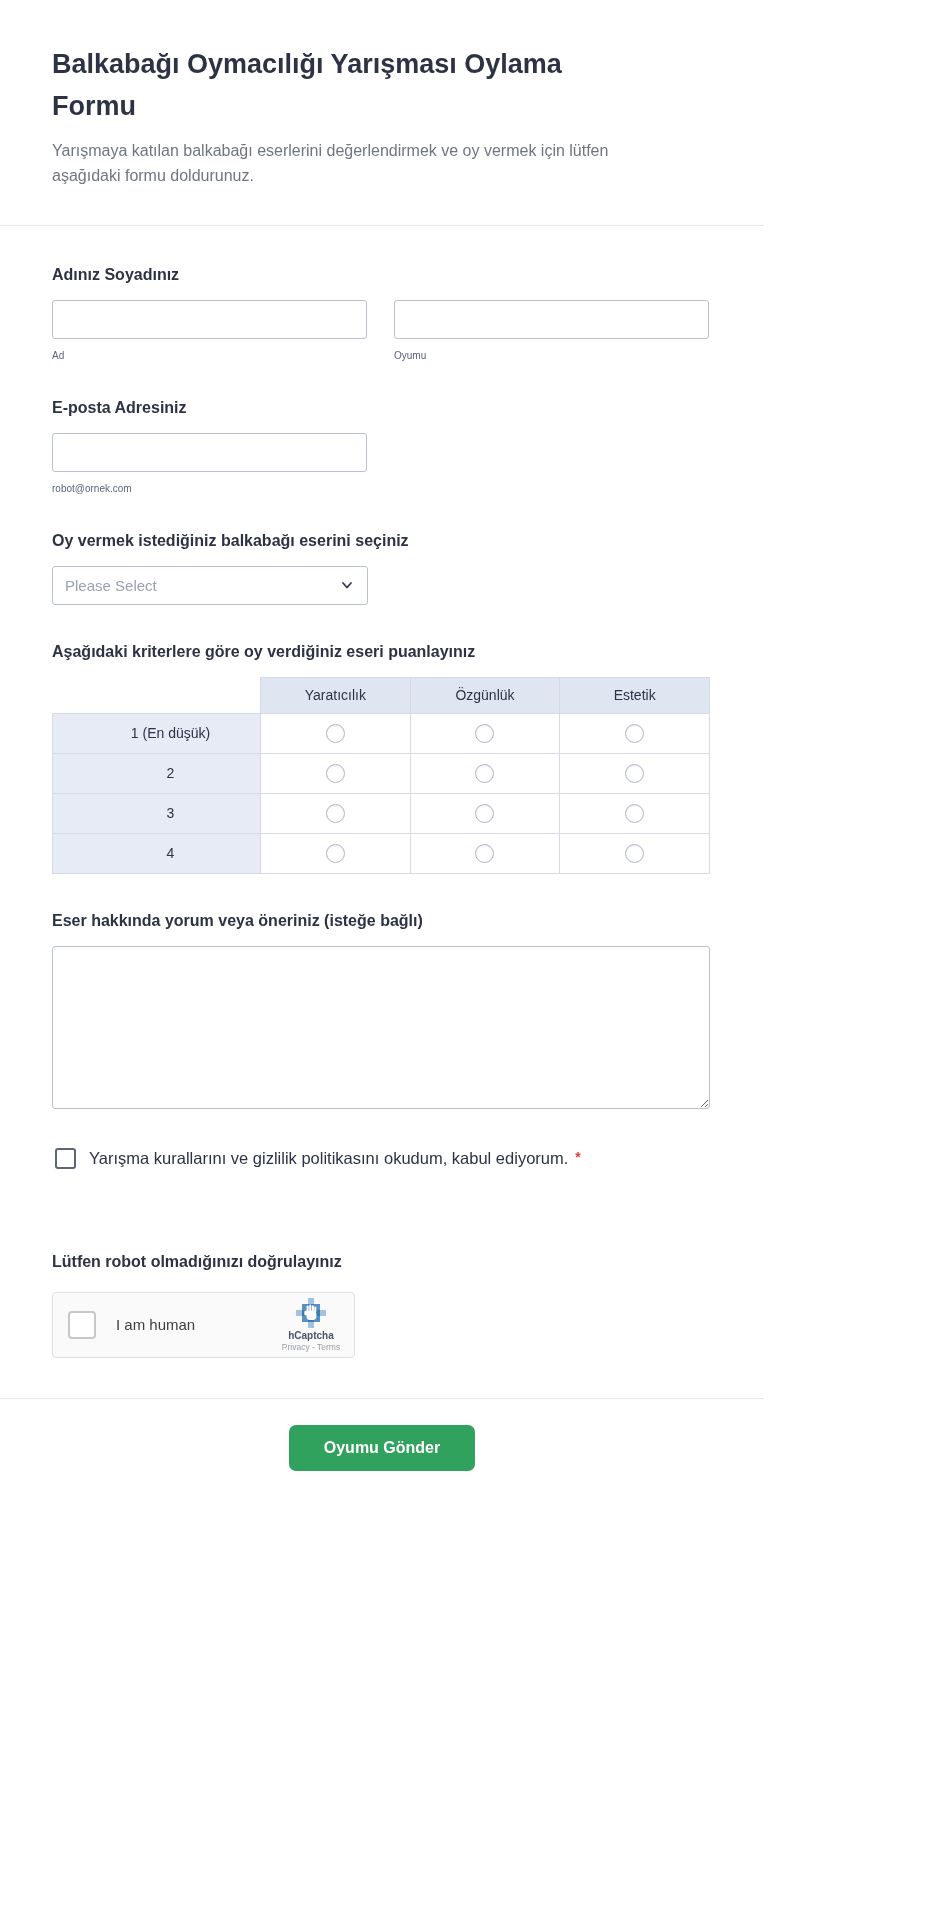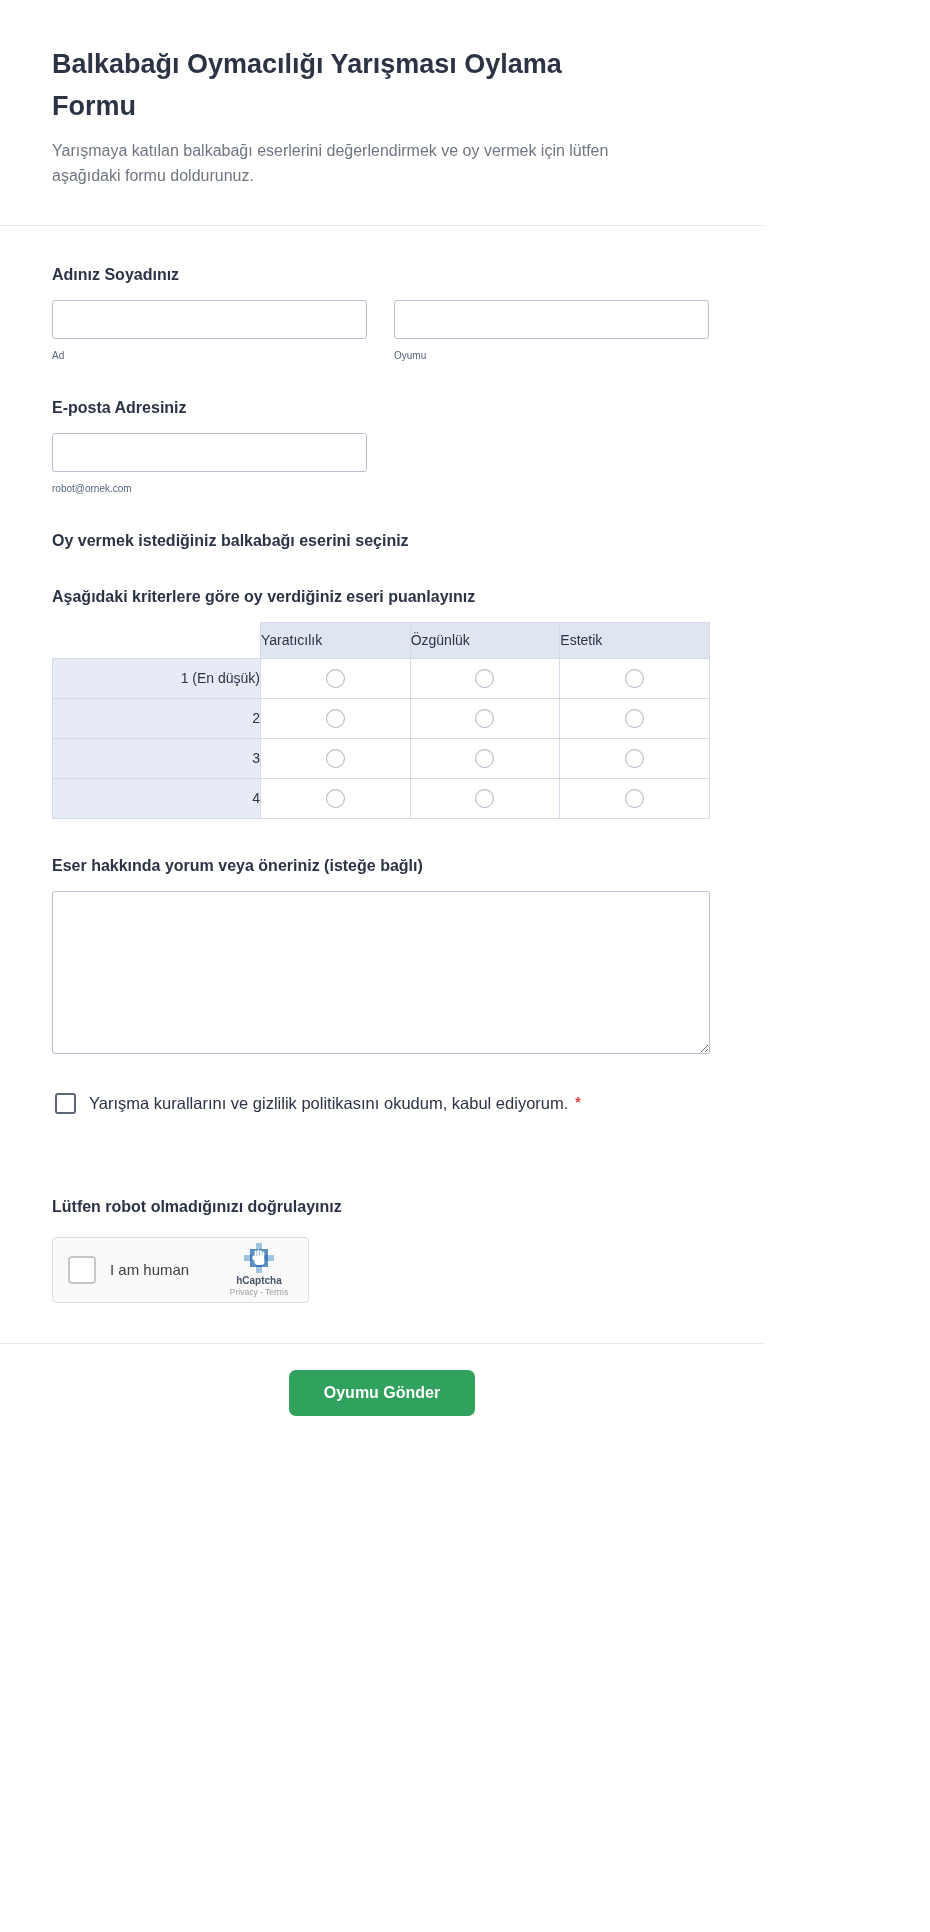--- a/index.html
+++ b/index.html
@@ -40,24 +40,24 @@
   .select {
     width: 316px; height: 39px; border: 1px solid #b8c0d2; border-radius: 3px;
     display: flex; align-items: center; justify-content: space-between;
     padding: 0 12px; background: #fff; cursor: pointer;
   }
   .select .placeholder { font-size: 15px; color: #98a1b3; }
   .chevron { display: inline-flex; }
 
   .matrix-table { border-collapse: collapse; table-layout: fixed; width: 658px; font-size: 14px; }
   .matrix-table th, .matrix-table td { border: 1px solid #d5dae6; }
-  .matrix-table thead th { background: #e0e5f2; font-weight: 400; text-align: left; height: 36px; color: #2c3345; }
+  .matrix-table thead th { background: #e0e5f2; font-weight: 400; text-align: center; height: 36px; color: #2c3345; }
   .matrix-table thead th.corner { background: #fff; border: 0; }
   .matrix-table tbody th.row-label {
-    background: #e7ebf6; font-weight: 400; text-align: right;
+    background: #e7ebf6; font-weight: 400; text-align: center;
     padding-left: 28px; height: 40px; color: #2c3345;
   }
   .matrix-table td.matrix-cell { background: #fff; text-align: center; height: 40px; }
   .radio {
     display: inline-block; width: 19px; height: 19px; border-radius: 50%;
     border: 1px solid #aeb5c5; background: #fff; vertical-align: middle;
     box-shadow: inset 0 1px 2px rgba(0,0,0,0.08); cursor: pointer;
   }
 
   .comment {
@@ -69,22 +69,22 @@
   .consent-row { display: flex; align-items: flex-start; gap: 13px; margin-top: 10px; padding-left: 3px; }
   .checkbox {
     width: 21px; height: 21px; border: 2px solid #5d6677; border-radius: 3px;
     background: #fff; flex: 0 0 auto; margin-top: 1px; cursor: pointer;
   }
   .consent-label { font-size: 16.5px; color: #2c3345; line-height: 1.45; }
   .required-mark { color: #e23d3d; margin-left: 7px; font-size: 14px; vertical-align: top; font-weight: 700; }
 
   .captcha-section { margin-top: 82px; }
   .captcha-box {
-    width: 257px; height: 66px; background: #fafafa; border: 1px solid #e0e0e0;
-    border-radius: 4px; display: flex; align-items: center; padding: 0 16px 0 15px; margin-top: 21px;
+    width: 303px; height: 66px; background: #fafafa; border: 1px solid #e0e0e0;
+    border-radius: 4px; display: flex; align-items: center; padding: 0 10px 0 15px; margin-top: 21px; gap: 6px;
   }
   .captcha-checkbox {
     width: 28px; height: 28px; background: #fff; border: 2px solid #c7c7c7;
     border-radius: 4px; cursor: pointer; flex: 0 0 auto;
   }
   .captcha-text { font-size: 15px; color: #3f3f3f; margin-left: 14px; flex: 1; }
   .captcha-brand { display: flex; flex-direction: column; align-items: center; width: 66px; }
   .captcha-logo { width: 30px; height: 30px; display: block; }
   .captcha-brand-name { font-size: 10px; font-weight: 700; color: #4a5568; margin-top: 2px; }
   .captcha-links { font-size: 8.5px; color: #9aa0a6; margin-top: 1px; cursor: pointer; }
@@ -126,20 +126,28 @@
       </section>
 
       <section class="field">
         <label class="field-label">E-posta Adresiniz</label>
         <input type="text" class="text-input" style="">
         <div class="sublabel">robot@ornek.com</div>
       </section>
 
       <section class="field">
         <label class="field-label">Oy vermek istediğiniz balkabağı eserini seçiniz</label>
+        <div class="select">
+          <span class="placeholder">Please Select</span>
+          <span class="chevron">
+            <svg width="16" height="16" viewBox="0 0 16 16">
+                <polyline points="4,6 8,10.5 12,6" fill="none" stroke="#2c3345" stroke-width="1.7" stroke-linecap="round" stroke-linejoin="round"></polyline>
+              </svg>
+          </span>
+        </div>
       </section>
 
       <section class="field">
         <label class="field-label">Aşağıdaki kriterlere göre oy verdiğiniz eseri puanlayınız</label>
         <table class="matrix-table">
           <colgroup>
             <col style="width:208px">
           </colgroup>
           <thead>
             <tr>

